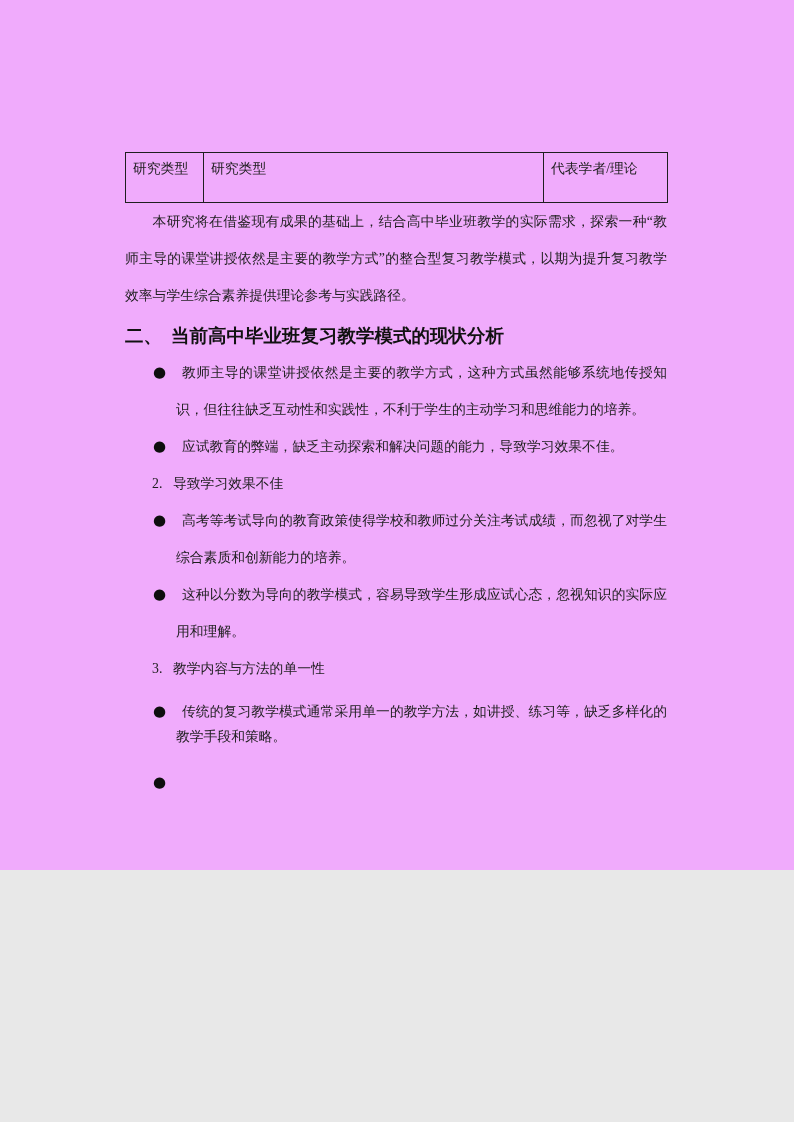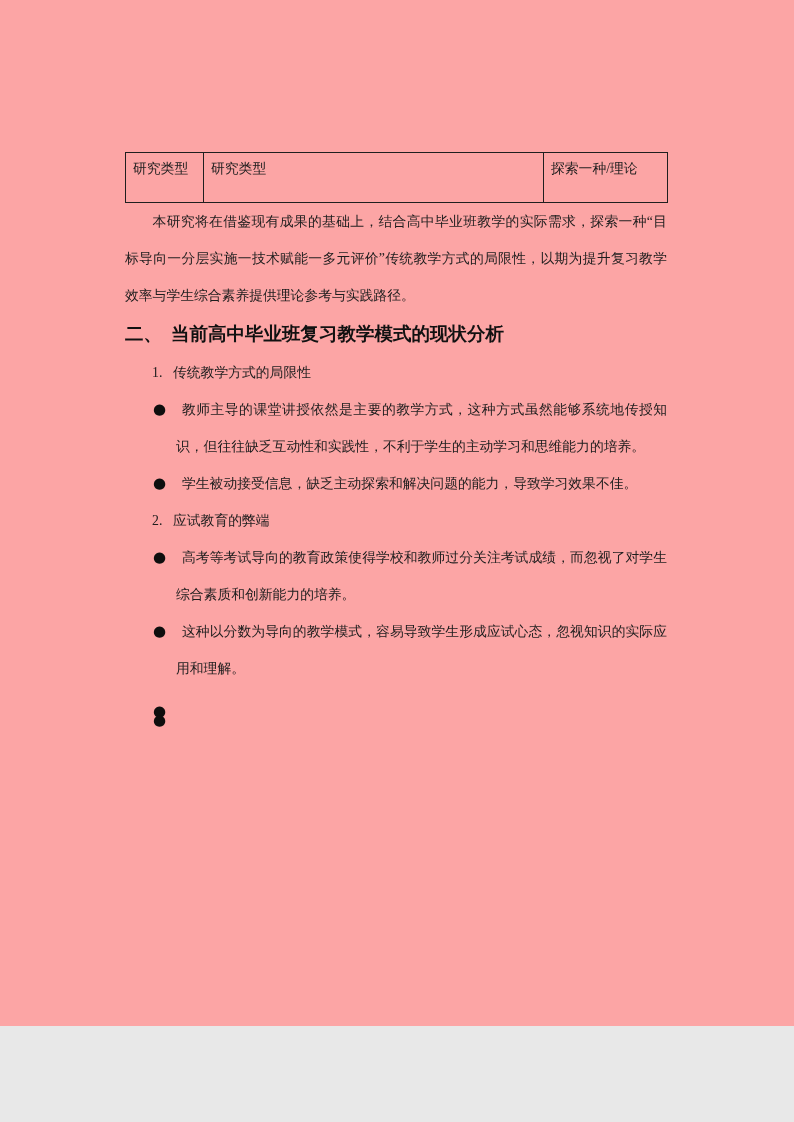--- a/index.html
+++ b/index.html
@@ -1,19 +1,19 @@
 <!DOCTYPE html>
 <html><head>
 <meta charset="utf-8">
 <style>
   html,body{margin:0;padding:0;background:#e8e8e8;}
   .page{
     position:relative;
-    width:794px;height:1026px;
-    background:#fca5a5;
+    width:794px;height:870px;
+    background:#f0abfc;
     margin:0 auto;
     font-family:"Liberation Serif","DejaVu Serif",serif;
     color:#1d1d1d;
     overflow:hidden;
   }
   .content{
     position:absolute;
     left:125px;top:152px;
     width:542px;
     font-size:13.8px;
@@ -36,21 +36,21 @@
   .para{
     margin:0;
     line-height:37px;
     text-align:justify;
     text-indent:2em;
   }
   .para.overview{margin-top:4px;}
   
   .h2{
     margin:4px 0 0 0;
-    font-family:Liberation Mono, monospace;
+    font-family:Liberation Sans, sans-serif;
     font-weight:bold;
     font-size:18.5px;
     line-height:36px;
     color:#111111;
   }
   .h2 .hnum{margin-right:9px;}
   
   .item-title{
     line-height:37px;
     padding-left:27px;
@@ -89,44 +89,44 @@
     <table class="tbl">
       <colgroup>
         <col style="width:78px">
         <col style="width:340px">
         <col style="width:124px">
       </colgroup>
       <tbody>
         <tr class="row-header">
           <td>研究类型</td>
           <td>研究类型</td>
-          <td>探索一种/理论</td>
+          <td>代表学者/理论</td>
         </tr>
       </tbody>
     </table>
 
-    <p class="para">本研究将在借鉴现有成果的基础上，结合高中毕业班教学的实际需求，探索一种“目标导向一分层实施一技术赋能一多元评价”传统教学方式的局限性，以期为提升复习教学效率与学生综合素养提供理论参考与实践路径。</p>
+    <p class="para">本研究将在借鉴现有成果的基础上，结合高中毕业班教学的实际需求，探索一种“教师主导的课堂讲授依然是主要的教学方式”的整合型复习教学模式，以期为提升复习教学效率与学生综合素养提供理论参考与实践路径。</p>
 
     <h2 class="h2"><span class="hnum">二、</span><span>当前高中毕业班复习教学模式的现状分析</span></h2>
 
 
     <div>
 
-      <div class="item-title"><span class="num">1.</span><span>传统教学方式的局限性</span></div>
 
       <div class="bullet"><span class="dot">●</span><span>教师主导的课堂讲授依然是主要的教学方式，这种方式虽然能够系统地传授知识，但往往缺乏互动性和实践性，不利于学生的主动学习和思维能力的培养。</span></div>
 
-      <div class="bullet"><span class="dot">●</span><span>学生被动接受信息，缺乏主动探索和解决问题的能力，导致学习效果不佳。</span></div>
+      <div class="bullet"><span class="dot">●</span><span>应试教育的弊端，缺乏主动探索和解决问题的能力，导致学习效果不佳。</span></div>
 
-      <div class="item-title"><span class="num">2.</span><span>应试教育的弊端</span></div>
+      <div class="item-title"><span class="num">2.</span><span>导致学习效果不佳</span></div>
 
       <div class="bullet"><span class="dot">●</span><span>高考等考试导向的教育政策使得学校和教师过分关注考试成绩，而忽视了对学生综合素质和创新能力的培养。</span></div>
 
       <div class="bullet"><span class="dot">●</span><span>这种以分数为导向的教学模式，容易导致学生形成应试心态，忽视知识的实际应用和理解。</span></div>
 
+      <div class="item-title"><span class="num">3.</span><span>教学内容与方法的单一性</span></div>
 
-      <div class="bullet tight"><span class="dot">●</span></div>
+      <div class="bullet tight"><span class="dot">●</span><span>传统的复习教学模式通常采用单一的教学方法，如讲授、练习等，缺乏多样化的教学手段和策略。</span></div>
 
       <div class="bullet tight2"><span class="dot">●</span></div>
 
     </div>
   </div>
 </div>
 
 </body></html>

